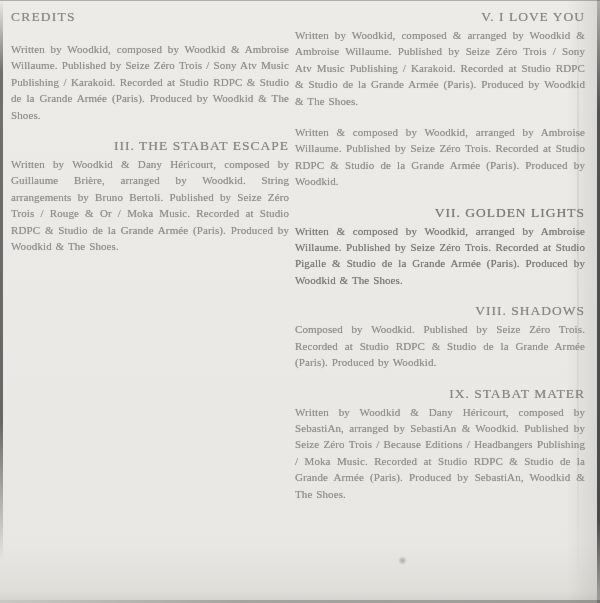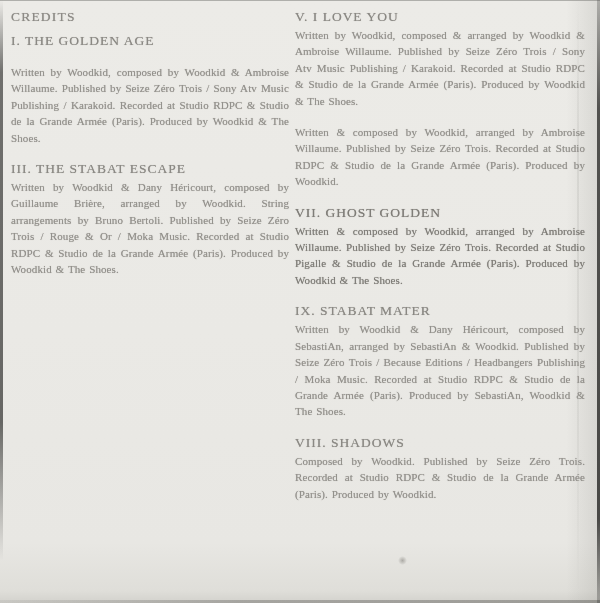--- a/index.html
+++ b/index.html
@@ -56,32 +56,33 @@
   }
   .col-left  { left: 11px;  width: 278px; }
   .col-right { left: 295px; width: 290px; }
 
   .page-title {
     font-size: 13.5px;
     line-height: 16px;
     font-weight: normal;
     letter-spacing: 1.2px;
     color: #8d8b86;
-    margin: 0 0 8px 0;
+    margin: 0 0 16px 0;
     text-shadow: 0 0 0.7px rgba(141,139,134,0.8);
   }
   .section { margin: 0 0 15px 0; }
   .section-heading {
     font-size: 13.5px;
     line-height: 16px;
     font-weight: normal;
     letter-spacing: 1px;
     color: #8b8984;
     margin: 0 0 2px 0;
     text-shadow: 0 0 0.7px rgba(139,137,132,0.8);
+    text-align: right;
   }
   .section-body {
     font-size: 11px;
     line-height: 16.4px;
     color: #93918c;
     text-align: justify;
     margin: 0;
     word-spacing: 1px;
     letter-spacing: 0.1px;
     text-shadow: 0 0 0.7px rgba(147,145,140,0.8);
@@ -100,21 +101,20 @@
   <div class="edge-bottom"></div>
   <div class="edge-left"></div>
   <div class="edge-right"></div>
   <div class="crease"></div>
   <div class="smudge"></div>
 
   <div class="col col-left">
     <h1 class="page-title">CREDITS</h1>
     <div>
   <section class="section">
-    <h2 class="section-heading">I. THE GOLDEN AGE</h2>
   </section>
 
   <section class="section">
     <p class="section-body">Written by Woodkid, composed by Woodkid &amp; Ambroise Willaume. Published by Seize Zéro Trois / Sony Atv Music Publishing / Karakoid. Recorded at Studio RDPC &amp; Studio de la Grande Armée (Paris). Produced by Woodkid &amp; The Shoes.</p>
   </section>
 
   <section class="section">
     <h2 class="section-heading">III. THE STABAT ESCAPE</h2>
     <p class="section-body">Written by Woodkid &amp; Dany Héricourt, composed by Guillaume Brière, arranged by Woodkid. String arrangements by Bruno Bertoli. Published by Seize Zéro Trois / Rouge &amp; Or / Moka Music. Recorded at Studio RDPC &amp; Studio de la Grande Armée (Paris). Produced by Woodkid &amp; The Shoes.</p>
   </section>
@@ -126,27 +126,27 @@
   <section class="section">
     <h2 class="section-heading">V. I LOVE YOU</h2>
     <p class="section-body">Written by Woodkid, composed &amp; arranged by Woodkid &amp; Ambroise Willaume. Published by Seize Zéro Trois / Sony Atv Music Publishing / Karakoid. Recorded at Studio RDPC &amp; Studio de la Grande Armée (Paris). Produced by Woodkid &amp; The Shoes.</p>
   </section>
 
   <section class="section">
     <p class="section-body">Written &amp; composed by Woodkid, arranged by Ambroise Willaume. Published by Seize Zéro Trois. Recorded at Studio RDPC &amp; Studio de la Grande Armée (Paris). Produced by Woodkid.</p>
   </section>
 
   <section class="section emphasis">
-    <h2 class="section-heading">VII. GHOST GOLDEN</h2>
+    <h2 class="section-heading">VII. GOLDEN LIGHTS</h2>
     <p class="section-body">Written &amp; composed by Woodkid, arranged by Ambroise Willaume. Published by Seize Zéro Trois. Recorded at Studio Pigalle &amp; Studio de la Grande Armée (Paris). Produced by Woodkid &amp; The Shoes.</p>
+  </section>
+
+  <section class="section">
+    <h2 class="section-heading">VIII. SHADOWS</h2>
+    <p class="section-body">Composed by Woodkid. Published by Seize Zéro Trois. Recorded at Studio RDPC &amp; Studio de la Grande Armée (Paris). Produced by Woodkid.</p>
   </section>
 
   <section class="section">
     <h2 class="section-heading">IX. STABAT MATER</h2>
     <p class="section-body">Written by Woodkid &amp; Dany Héricourt, composed by SebastiAn, arranged by SebastiAn &amp; Woodkid. Published by Seize Zéro Trois / Because Editions / Headbangers Publishing / Moka Music. Recorded at Studio RDPC &amp; Studio de la Grande Armée (Paris). Produced by SebastiAn, Woodkid &amp; The Shoes.</p>
   </section>
-
-  <section class="section">
-    <h2 class="section-heading">VIII. SHADOWS</h2>
-    <p class="section-body">Composed by Woodkid. Published by Seize Zéro Trois. Recorded at Studio RDPC &amp; Studio de la Grande Armée (Paris). Produced by Woodkid.</p>
-  </section>
 </div>
 </div>
 
 </body></html>

